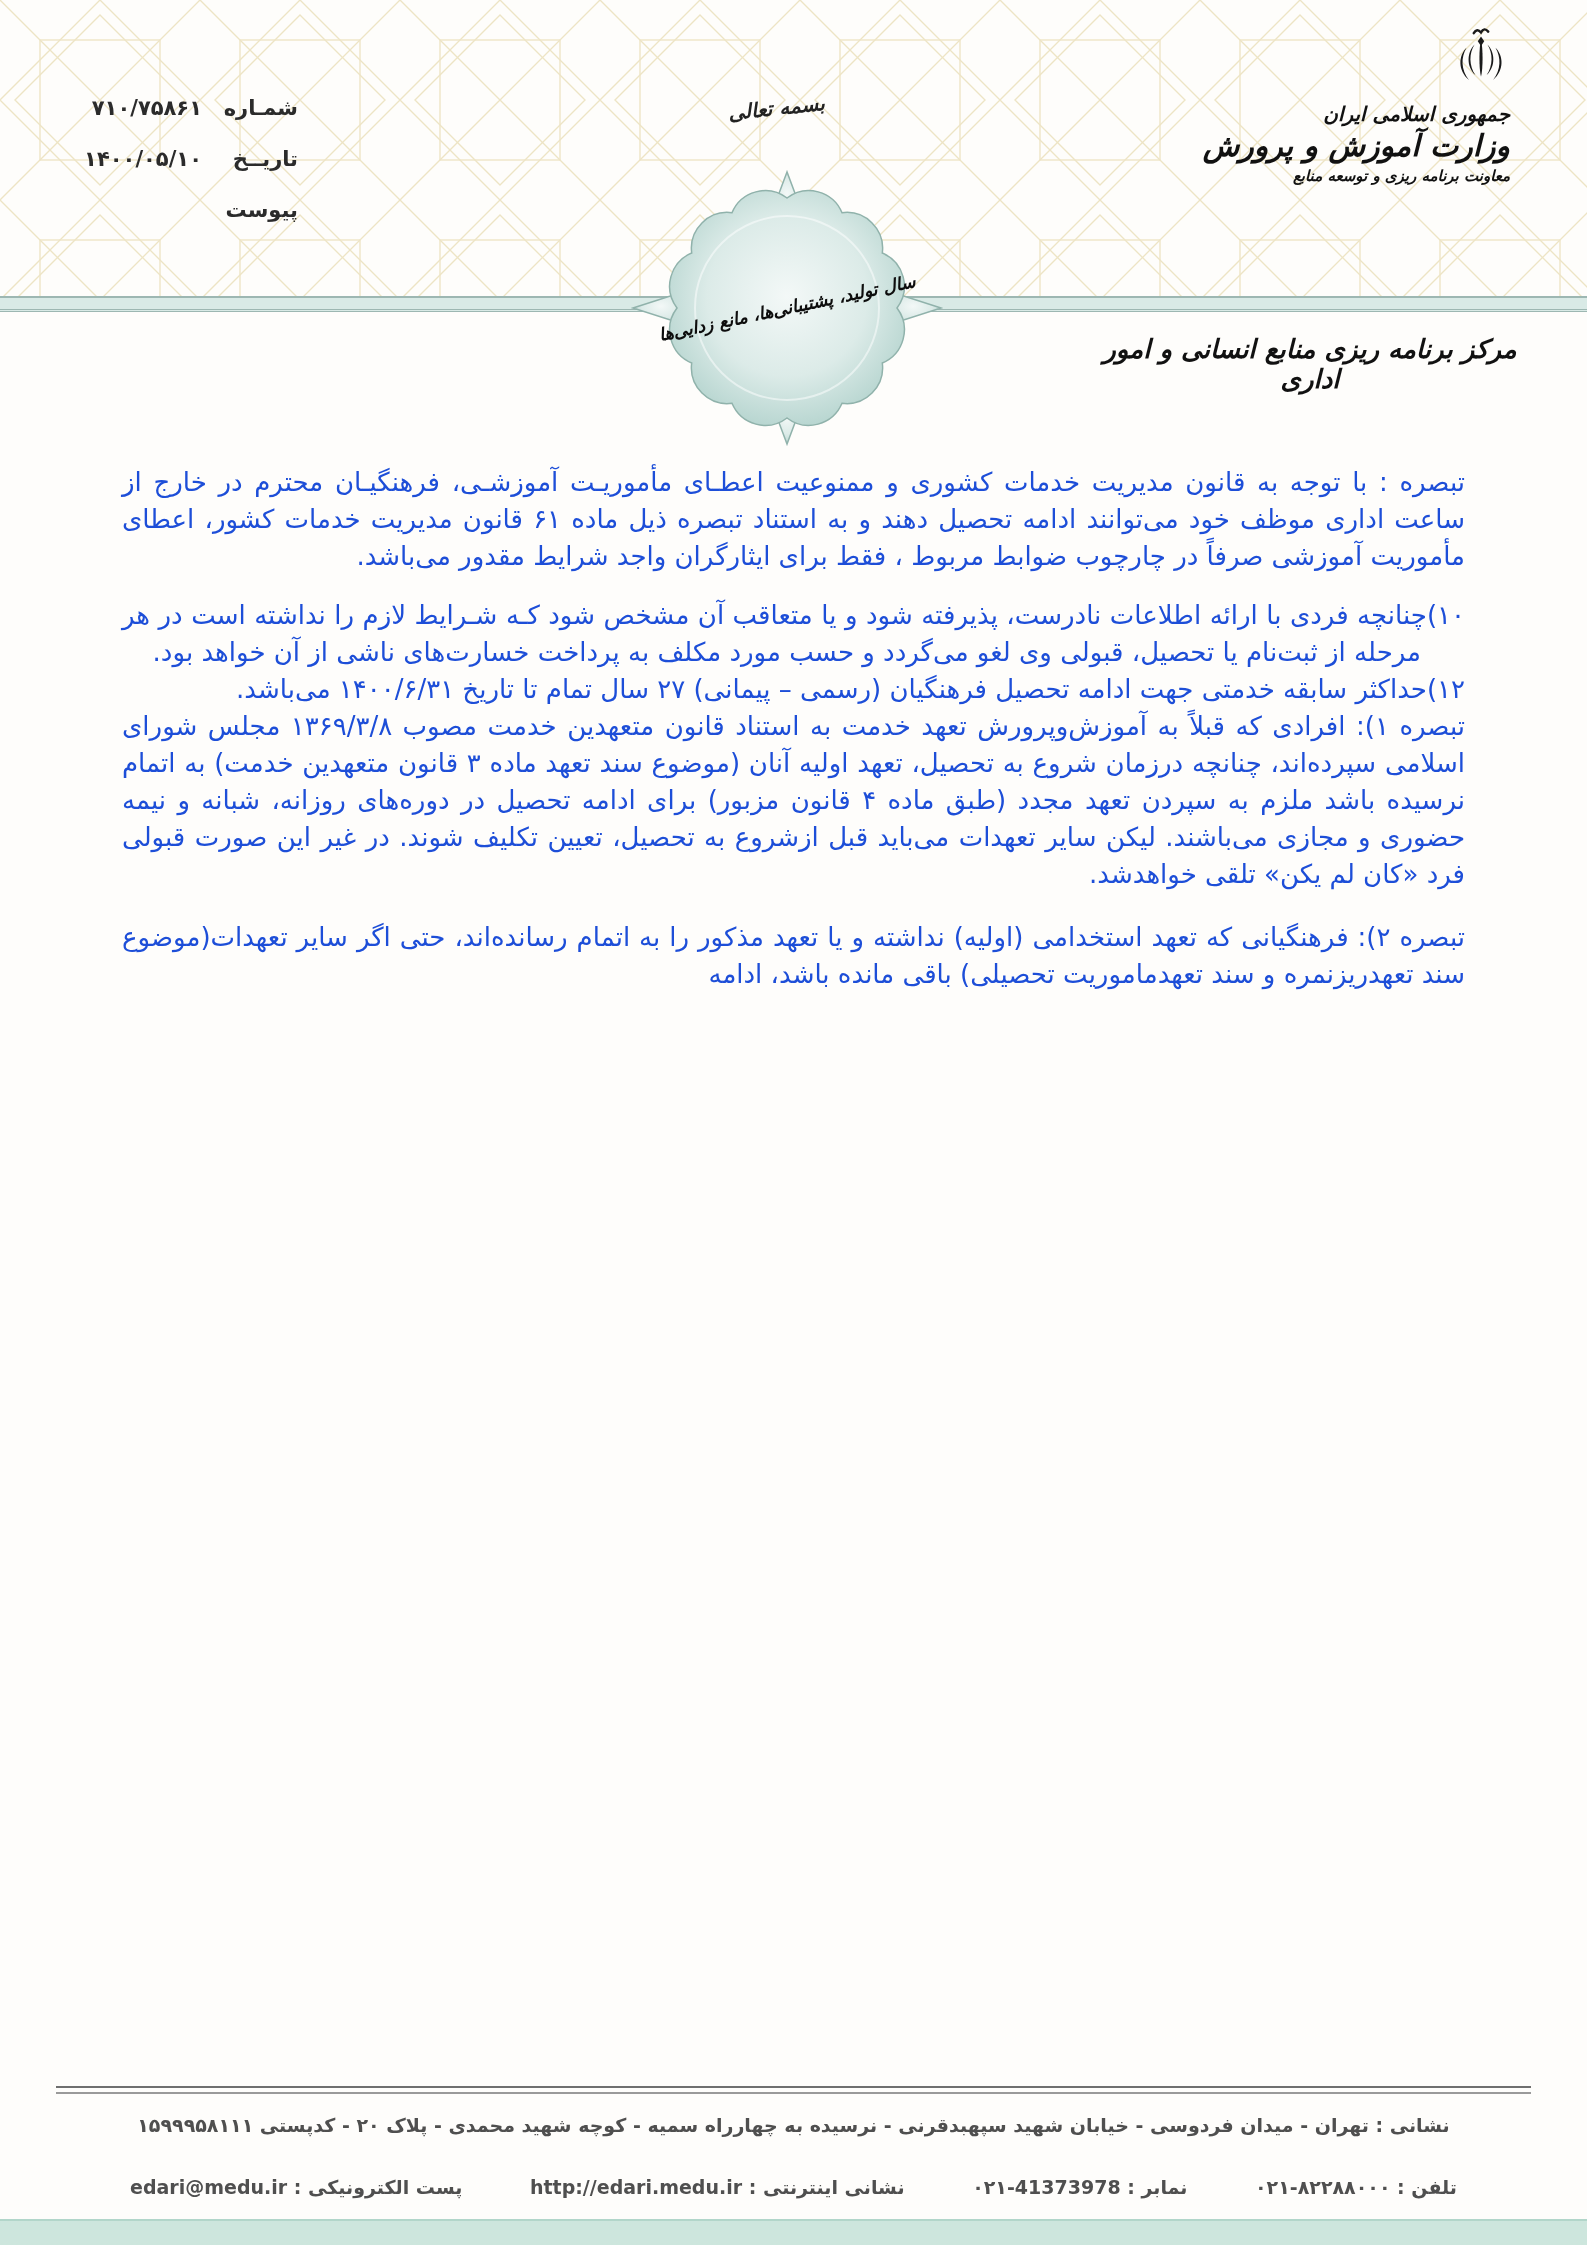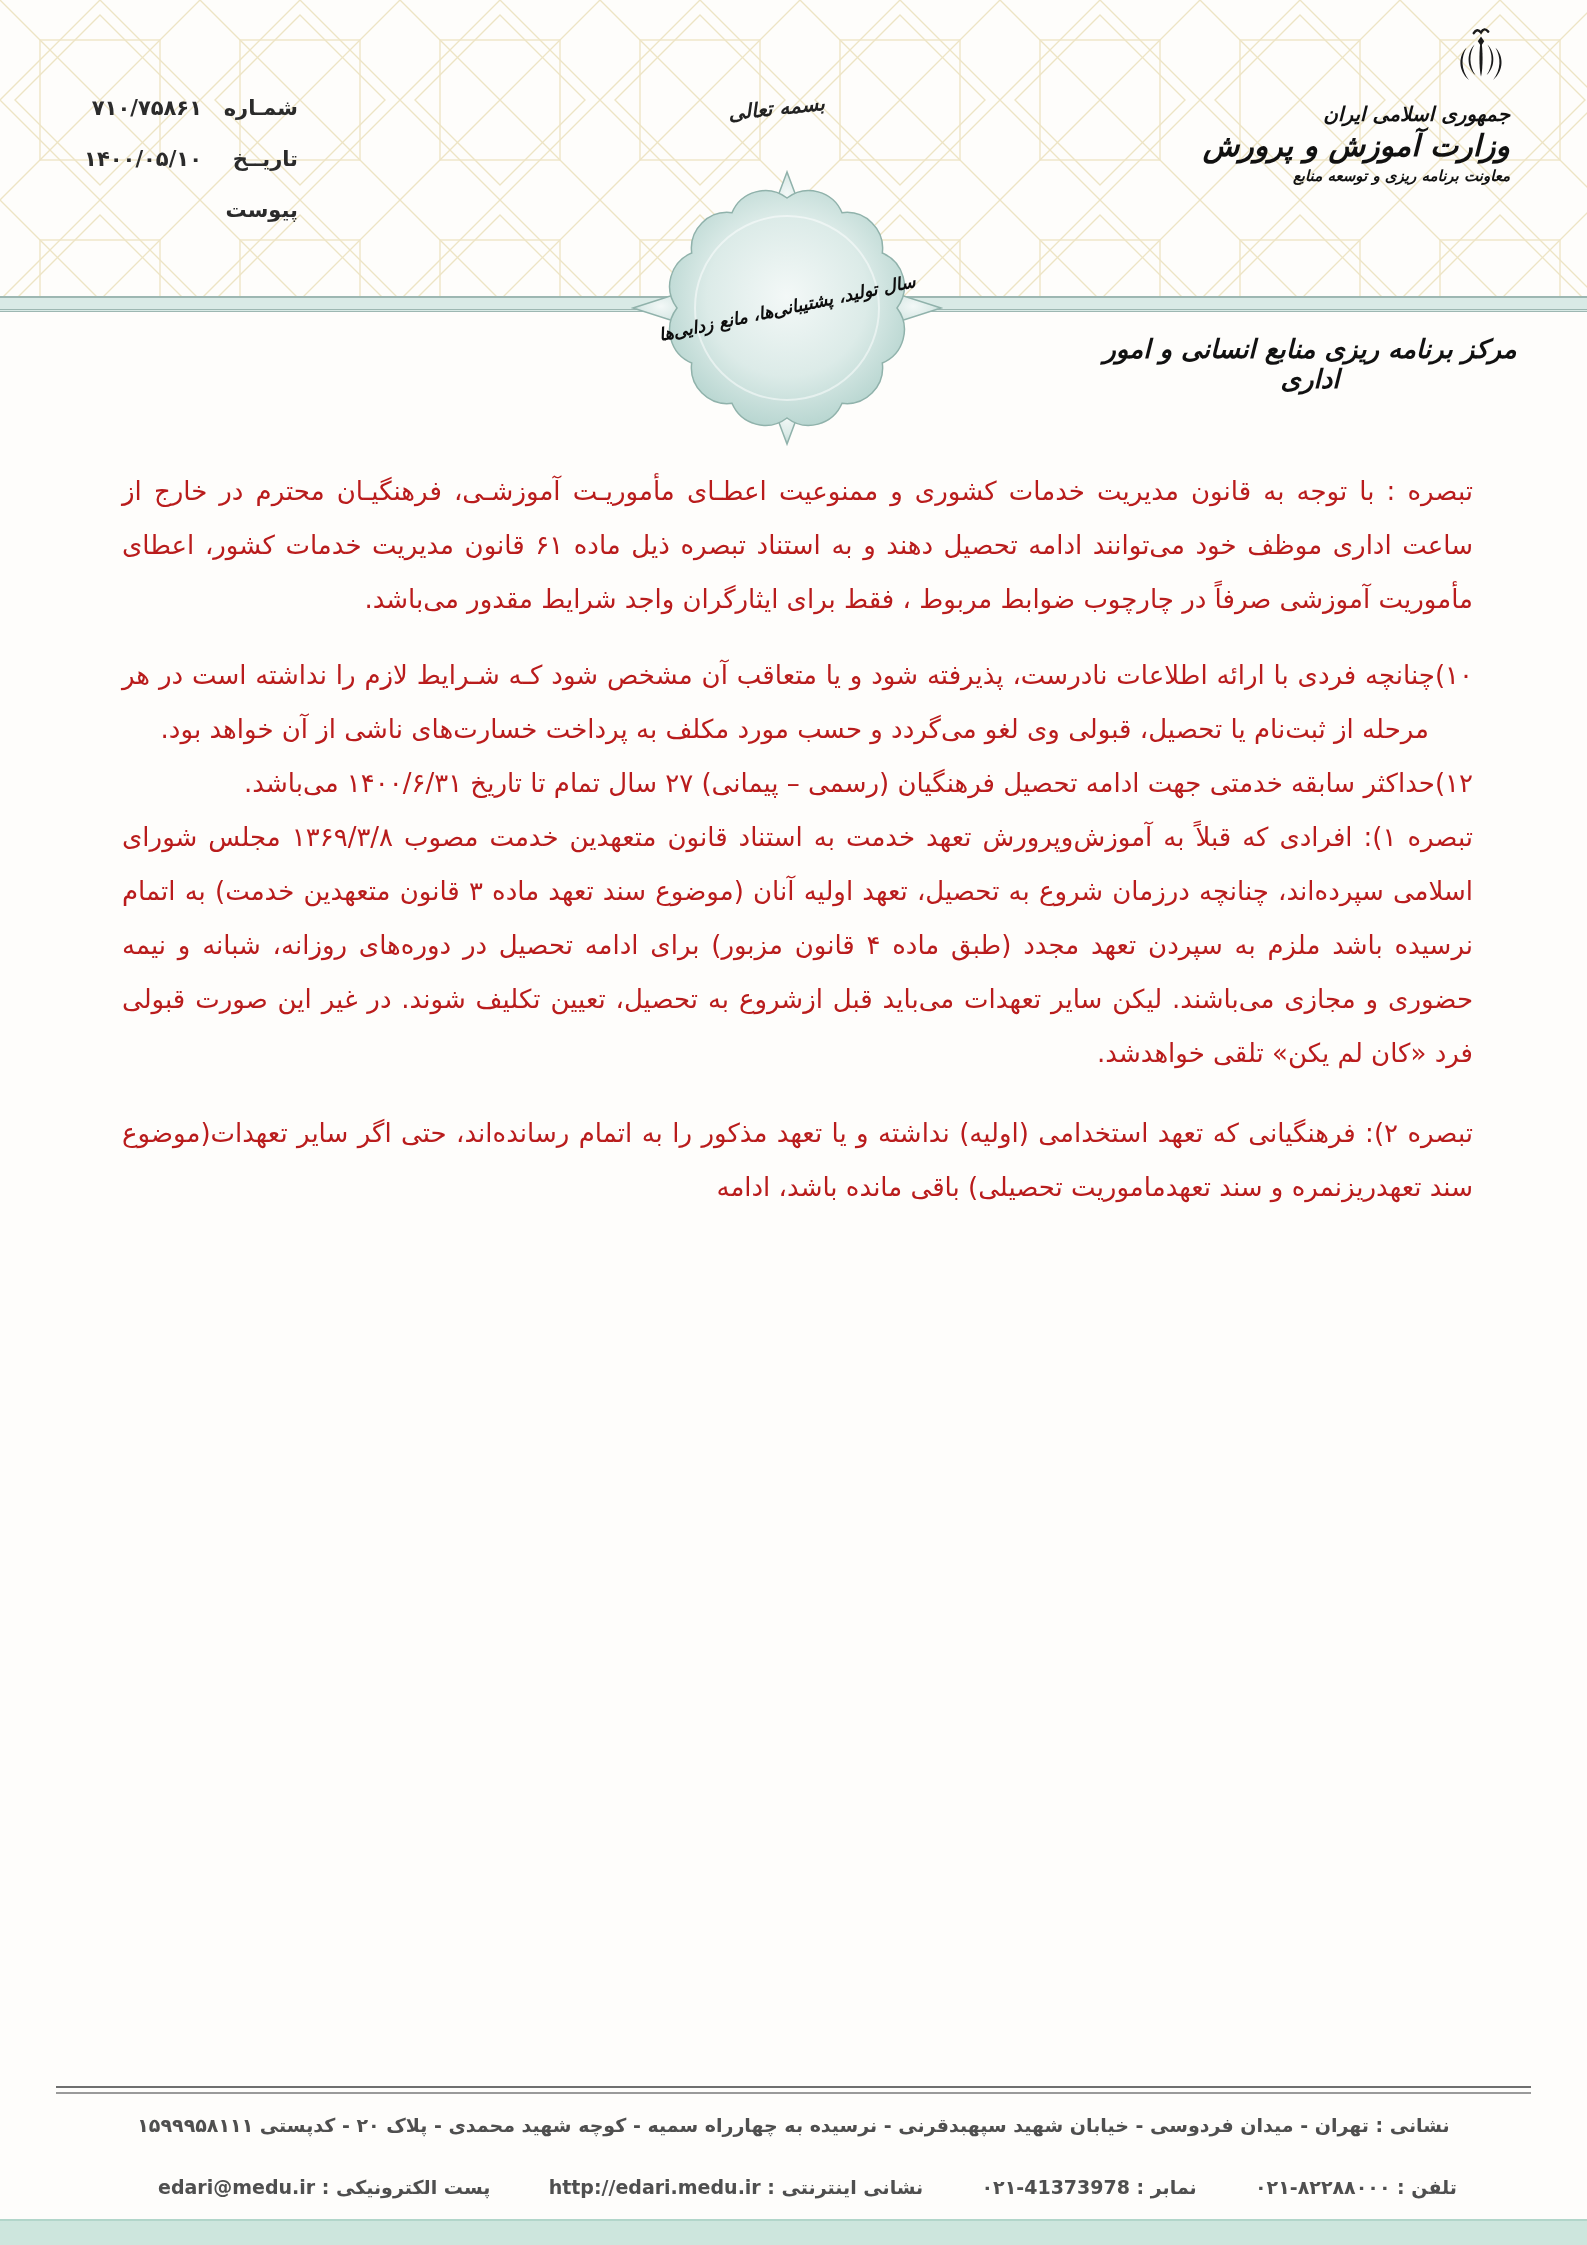--- a/index.html
+++ b/index.html
@@ -33,35 +33,35 @@
   .ministry{position:absolute;left:1180px;top:24px;width:330px;text-align:right;color:#111;direction:rtl;}
   .emblem{width:58px;height:70px;}
   .min-l1{font-size:20px;font-weight:bold;font-style:italic;margin-top:4px;}
   .min-l2{font-size:30px;font-weight:bold;font-style:italic;margin-top:2px;}
   .min-l3{font-size:15px;font-weight:600;font-style:italic;margin-top:4px;}
 
   .center-name{position:absolute;left:1070px;top:334px;width:480px;text-align:center;
                font-size:26px;font-weight:bold;font-style:italic;color:#111;direction:rtl;}
 
   
-  .body-text{position:absolute;left:122px;right:114px;top:464px;direction:rtl;
-             font-size:26px;line-height:54px;text-align:justify;color:#b91c1c;}
+  .body-text{position:absolute;left:122px;right:122px;top:464px;direction:rtl;
+             font-size:26px;line-height:37px;text-align:justify;color:#1d4ed8;}
   .para{margin:0;}
   .para.numbered{padding-right:44px;text-indent:-44px;}
   .gap-after{margin-bottom:22px;}
   .gap-before{margin-top:26px;}
 
   
   .footer-rule{position:absolute;left:56px;right:56px;top:2086px;height:4px;
                border-top:2px solid #6f6f6f;border-bottom:2px solid #9a9a9a;}
   .addr{position:absolute;top:2114px;left:0;right:0;text-align:center;direction:rtl;
         font-size:19px;font-weight:bold;color:#4f4f4f;}
   .contact{position:absolute;top:2176px;left:0;right:0;display:flex;justify-content:space-between;
            padding:0 130px;direction:rtl;font-size:19px;font-weight:bold;color:#4f4f4f;}
-  .cgroup{white-space:nowrap;margin-left:28px;}
+  .cgroup{white-space:nowrap;}
   .ltr{direction:ltr;unicode-bidi:isolate;}
   .bottom-band{position:absolute;left:0;right:0;top:2219px;height:26px;
                background:#cde6dd;border-top:2px solid #b2d6ca;}
 </style>
 </head>
 <body>
 
 <div class="page">
 
   <svg class="pattern" xmlns="http://www.w3.org/2000/svg">

